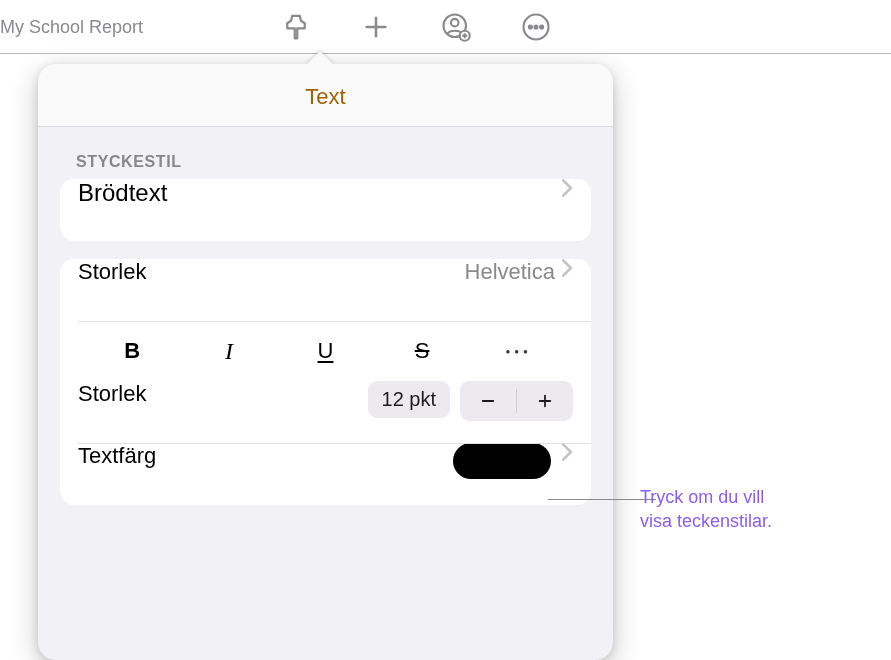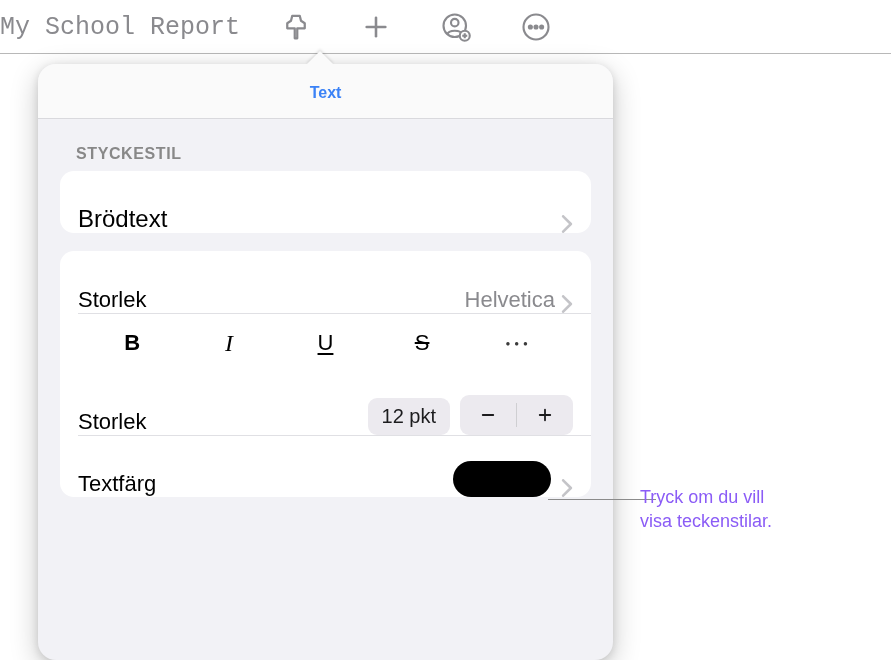--- a/index.html
+++ b/index.html
@@ -13,28 +13,27 @@
     }
     .toolbar {
       height: 54px;
       border-bottom: 1px solid #b8b8b8;
       display: flex;
       align-items: center;
       padding: 0 16px;
       position: relative;
     }
     .doc-title {
-      font-size: 25px;
+      font-size: 18px;
       color: #8a8a8e;
       font-weight: 400;
       position: absolute;
       left: 0;
       top: 50%;
       transform: translateY(-50%);
-      font-family: Liberation Mono, monospace;
     }
     .toolbar-icons {
       position: absolute;
       left: 280px;
       display: flex;
       gap: 48px;
       align-items: center;
     }
     .tb-icon {
       width: 32px;
@@ -70,40 +69,40 @@
       overflow: hidden;
       min-height: 596px;
     }
     .popover-header-bar {
       background: #fafafa;
       border-bottom: 1px solid #d9d9dd;
       padding: 20px 0 16px;
       text-align: center;
     }
     .popover-title {
-      font-size: 16px;
-      font-weight: 700;
-      color: #3b82f6;
+      font-size: 22px;
+      font-weight: 400;
+      color: #a16207;
     }
     .section-label {
       font-size: 16px;
       letter-spacing: 0.6px;
       color: #888;
       padding: 26px 38px 8px 38px;
       text-transform: uppercase;
       font-weight: 700;
     }
     .card {
       background: #fff;
       border-radius: 14px;
       margin: 0 22px;
     }
     .row {
       display: flex;
-      align-items: flex-end;
+      align-items: flex-start;
       padding: 0 18px;
       height: 62px;
       position: relative;
     }
     .row + .row::before {
       content: "";
       position: absolute;
       top: 0;
       left: 18px;
       right: 0;

